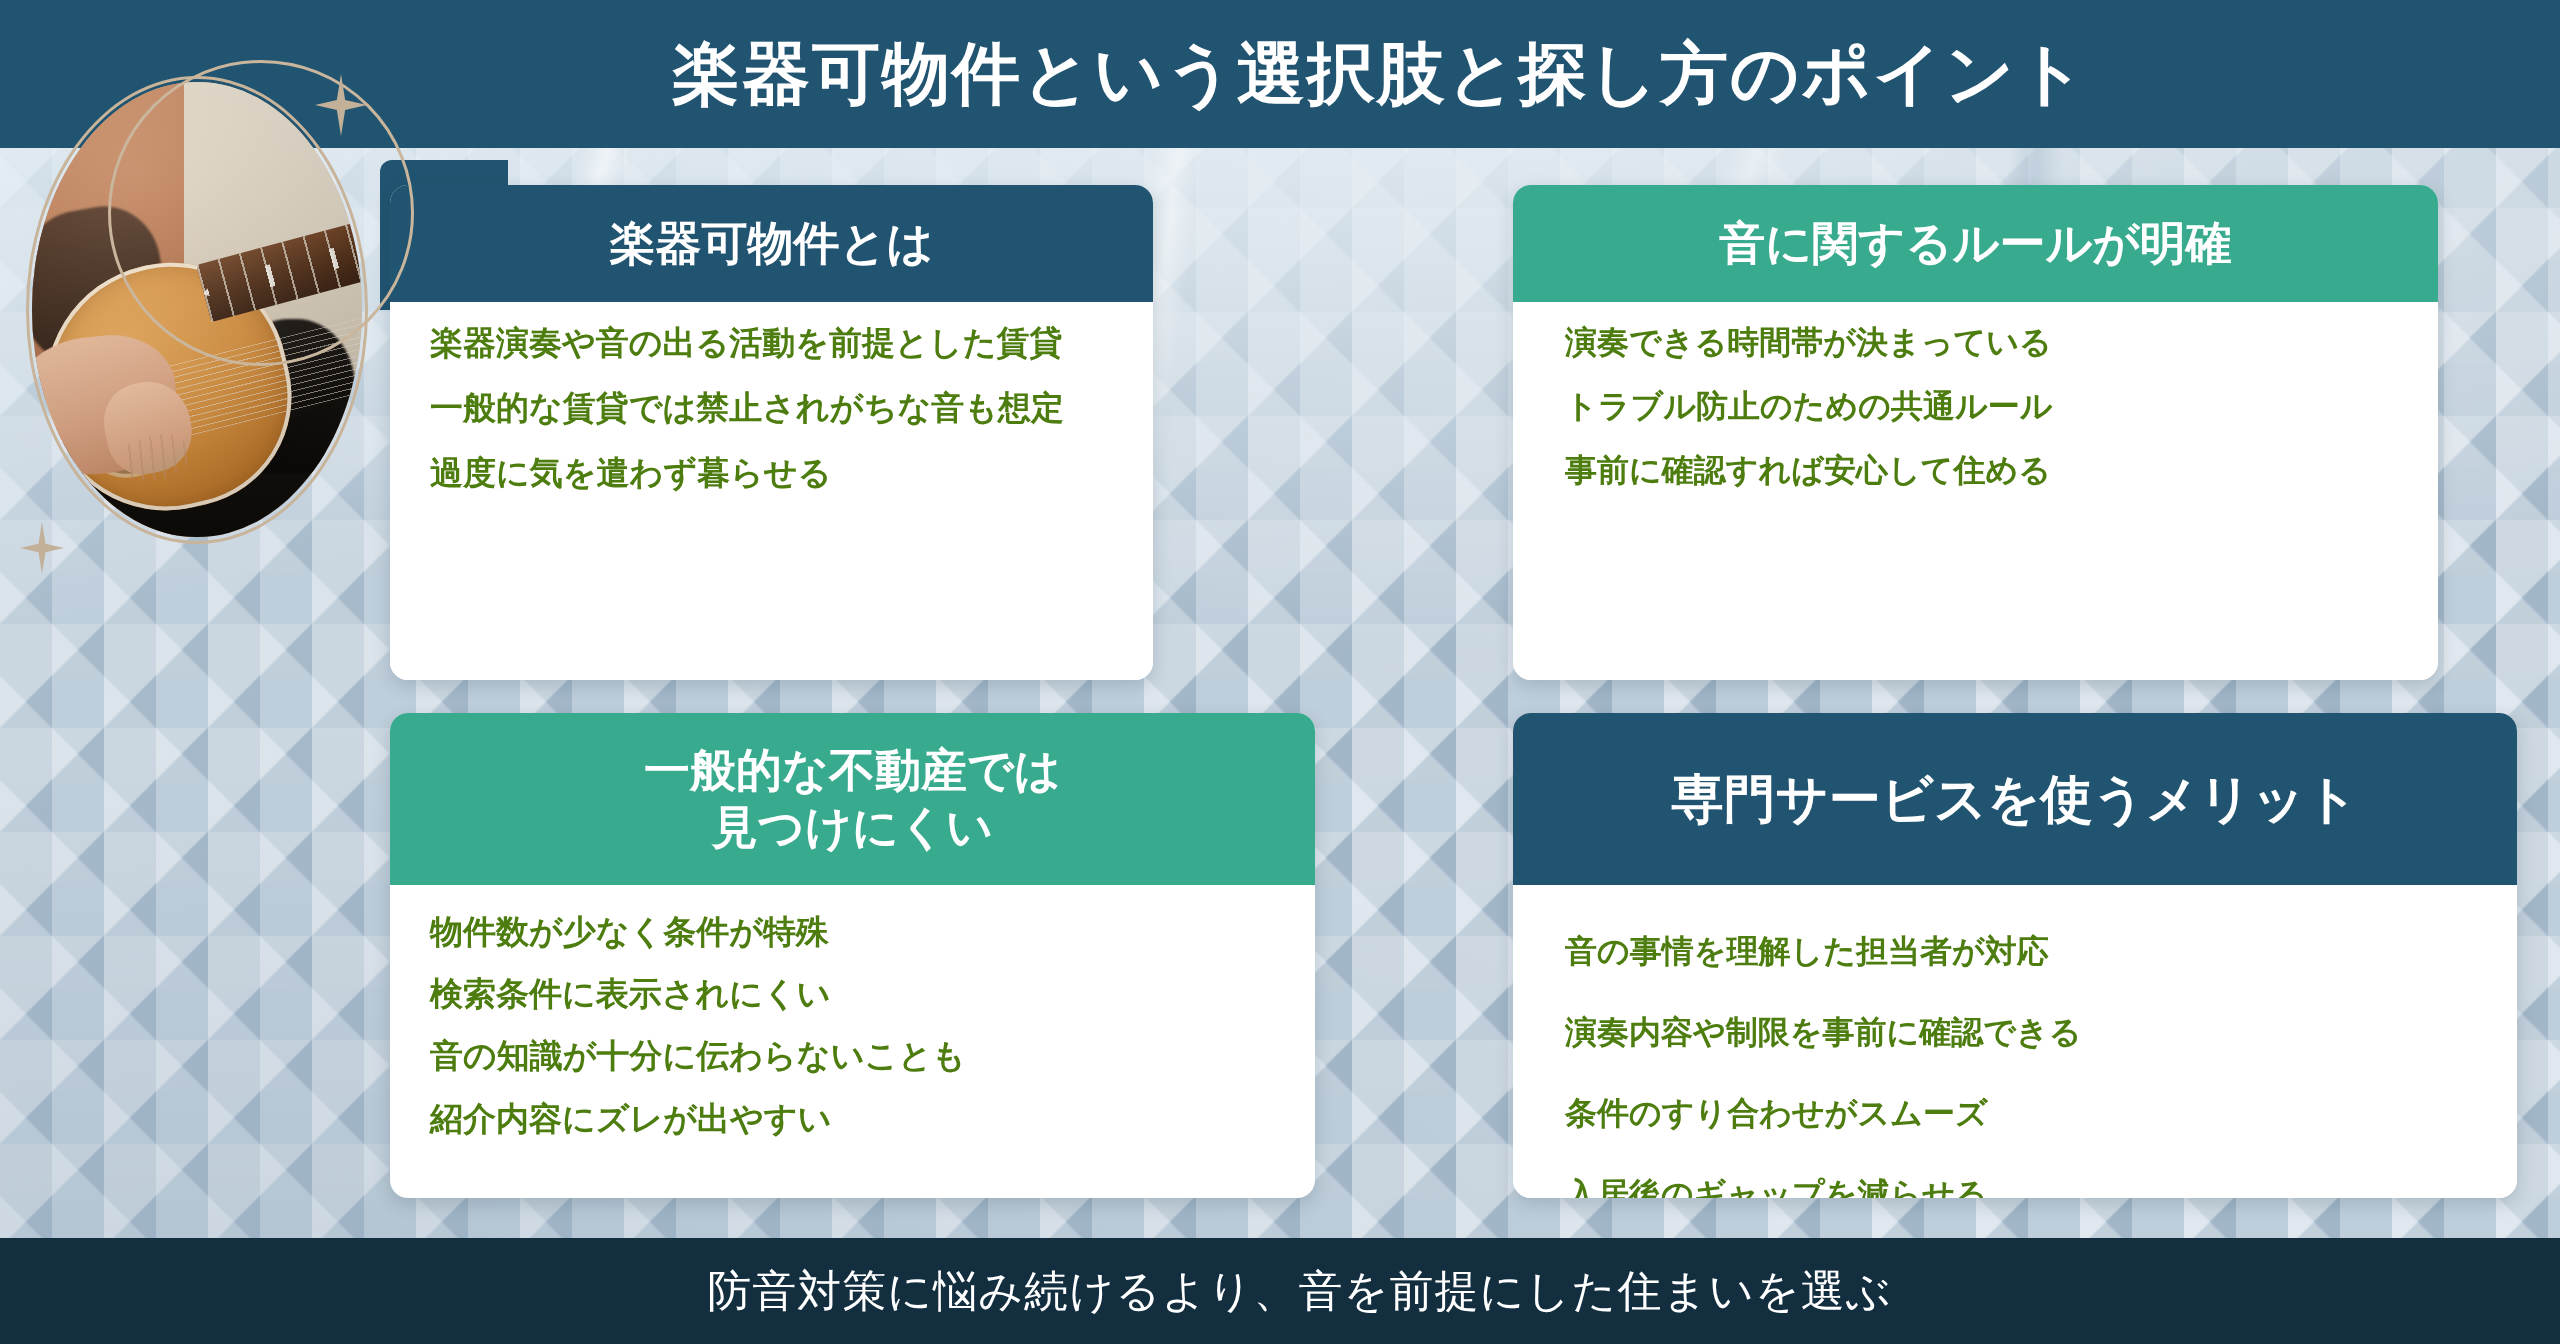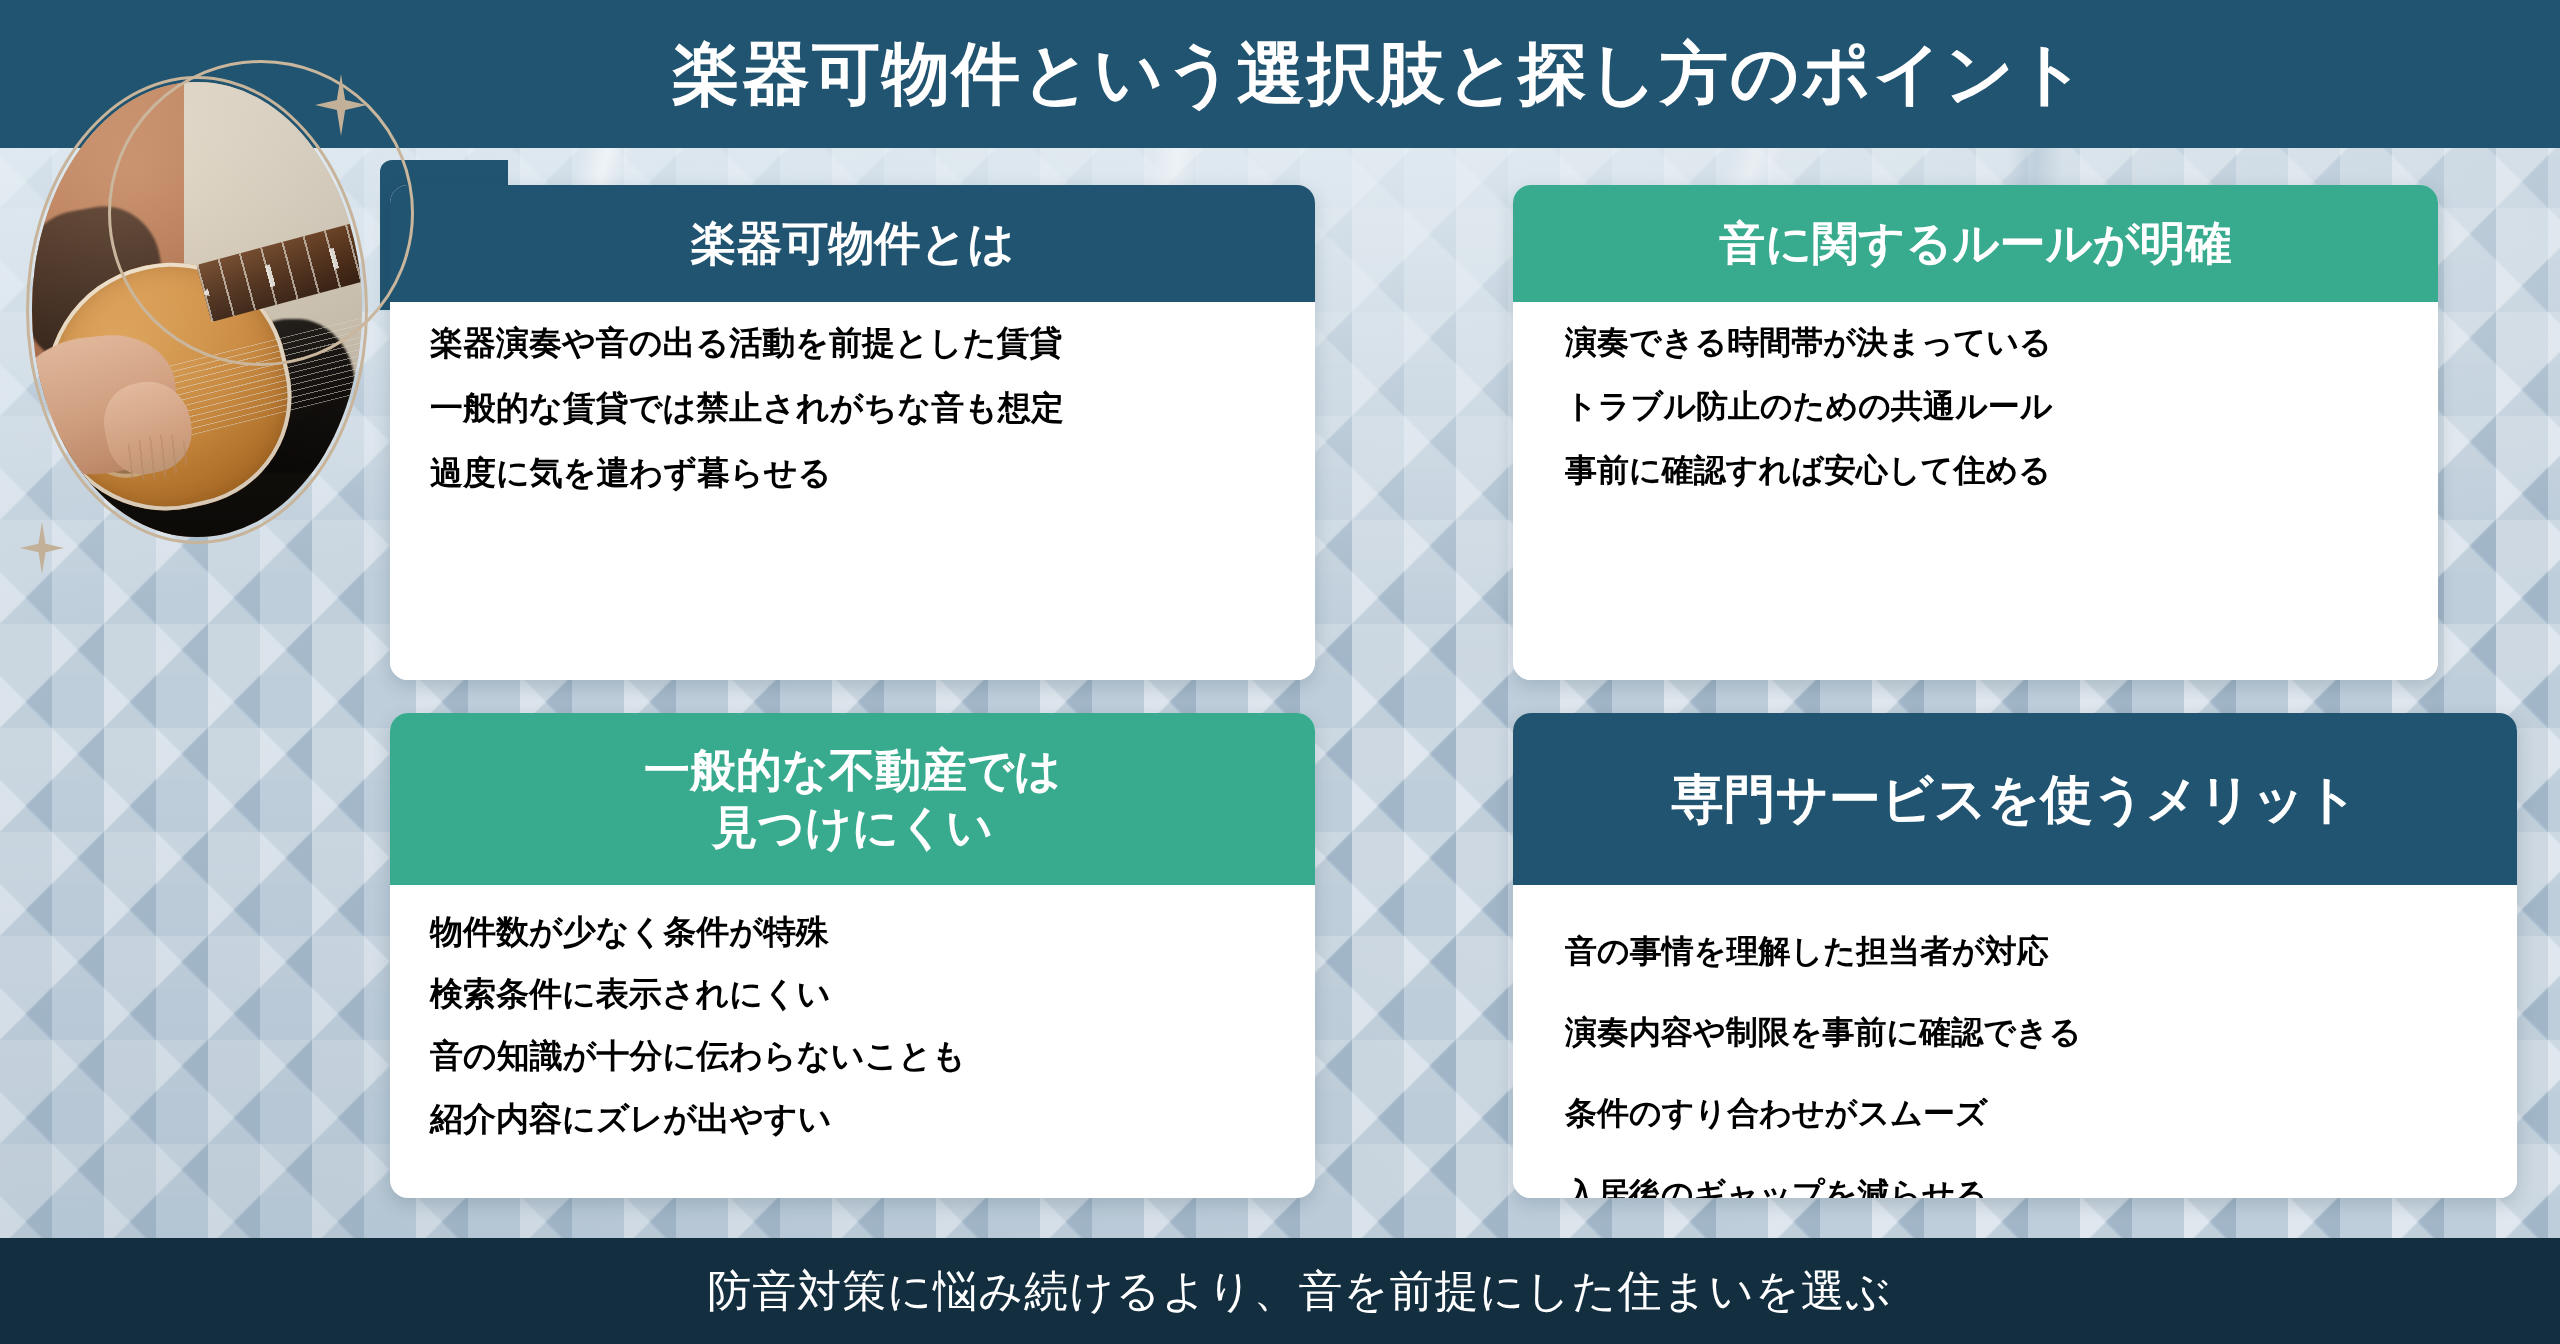--- a/index.html
+++ b/index.html
@@ -146,26 +146,26 @@
     color:#ffffff;font-weight:700;font-size:46px;line-height:1.25;
     text-align:center;padding:0 22px;box-sizing:border-box;
   }
   .card-head.navy{background:#215470;}
   .card-head.teal{background:#38ab8e;}
   .card-body{
     background:#ffffff;padding:20px 34px 16px 40px;box-sizing:border-box;
     display:flex;flex-direction:column;justify-content:flex-start;
   }
   .card-body .bullet{
-    color:#000000;font-size:33px;font-weight:700;line-height:1.28;
+    color:#4d7c0f;font-size:33px;font-weight:700;line-height:1.28;
     margin:0 0 23px 0;white-space:nowrap;
   }
   .card-body .bullet:last-child{margin-bottom:0;}
 
-  #card-1{left:390px;top:185px;width:925px;height:495px;}
+  #card-1{left:390px;top:185px;width:763px;height:495px;}
   #card-1 .card-head{height:117px;}
   #card-1 .card-body{height:378px;}
 
   #card-2{left:1513px;top:185px;width:925px;height:495px;}
   #card-2 .card-head{height:117px;}
   #card-2 .card-body{height:378px;}
 
   #card-3{left:390px;top:713px;width:925px;height:485px;}
   #card-3 .card-head{height:172px;}
   #card-3 .card-body{height:282px;padding-top:26px;}

